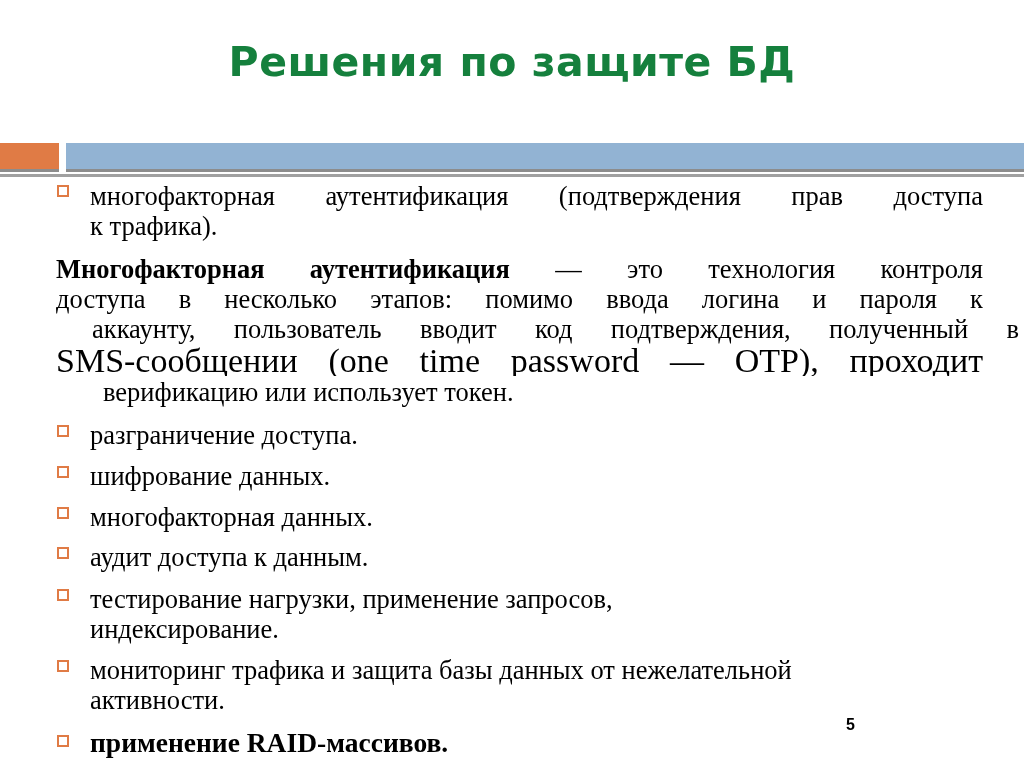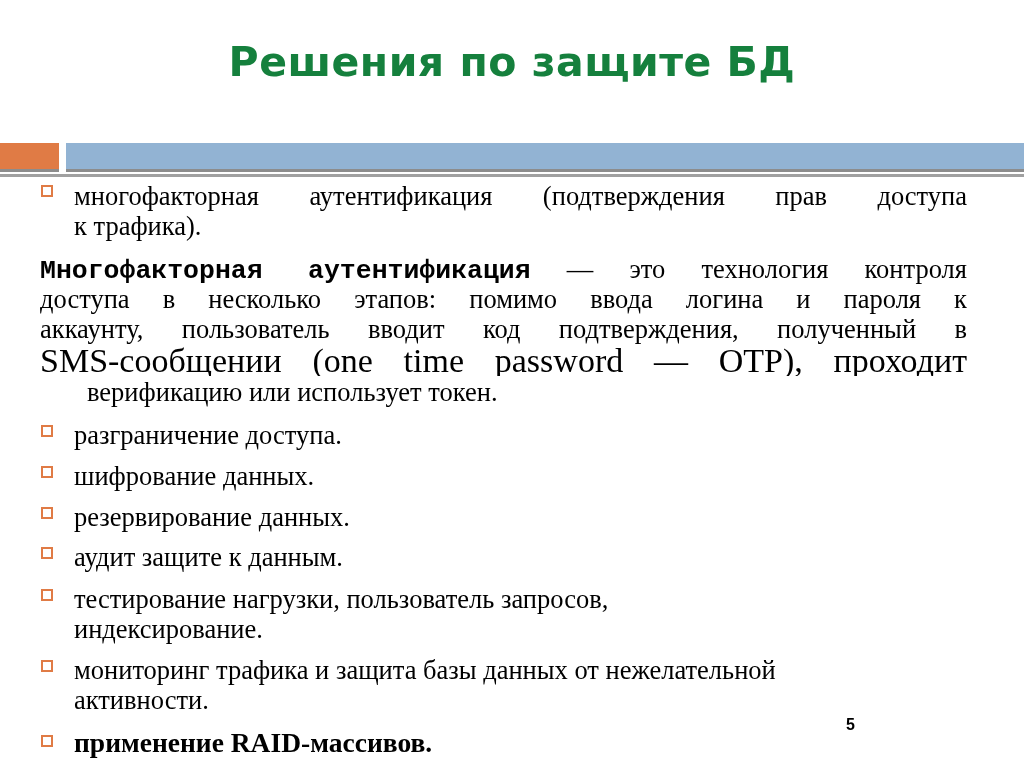--- a/index.html
+++ b/index.html
@@ -49,21 +49,21 @@
   .rule {
     position: absolute;
     left: 0;
     top: 174px;
     width: 1024px;
     height: 3px;
     background: #a0a0a0;
   }
   .content {
     position: absolute;
-    left: 0;
+    left: 16px;
     top: 0;
     width: 984px;
     height: 768px;
   }
   .line {
     position: absolute;
     font-size: 26.5px;
     line-height: 30px;
     white-space: nowrap;
   }
@@ -84,21 +84,20 @@
     overflow: hidden;
   }
   .plain-para {
     left: 40px;
   }
   .item-text {
     left: 74px;
   }
   .b {
     font-weight: bold;
-    font-family: Liberation Mono, monospace;
   }
   .page-number {
     position: absolute;
     left: 846px;
     top: 715px;
     font-family: "Liberation Sans", "DejaVu Sans", sans-serif;
     font-weight: bold;
     font-size: 16px;
     line-height: 20px;
     color: #000000;
@@ -117,48 +116,48 @@
 
   <div>
     <span class="bullet" style="left:41px; top:185px;"></span>
     <div class="line item-text" style="top:181px; width:893px; text-align:justify; text-align-last:justify; white-space:normal; height:30px; overflow:hidden;">многофакторная аутентификация (подтверждения прав доступа</div>
     <div class="line item-text" style="top:211px;">к трафика).</div>
   </div>
 
   <div>
     <div class="line just" style="top:254px;"><span class="b">Многофакторная аутентификация</span><span> — это технология контроля</span></div>
     <div class="line just" style="top:284px;">доступа в несколько этапов: помимо ввода логина и пароля к</div>
-    <div class="line just" style="top:314px;">аккаунту, пользователь вводит код подтверждения, полученный в</div>
+    <div class="line just" style="top:314px;margin-left:36px;">аккаунту, пользователь вводит код подтверждения, полученный в</div>
     <div class="line just" style="top:346px; font-size:34px;">SMS-сообщении (one time password — OTP), проходит голосовую</div>
     <div class="line plain-para" style="top:377px;margin-left:47px;">верификацию или использует токен.</div>
   </div>
 
   <div>
     <span class="bullet" style="left:41px; top:425px;"></span>
     <div class="line item-text" style="top:420px;">разграничение доступа.</div>
   </div>
 
   <div>
     <span class="bullet" style="left:41px; top:466px;"></span>
     <div class="line item-text" style="top:461px;">шифрование данных.</div>
   </div>
 
   <div>
     <span class="bullet" style="left:41px; top:507px;"></span>
-    <div class="line item-text" style="top:502px;">резервирование данных.</div>
+    <div class="line item-text" style="top:502px;">многофакторная данных.</div>
   </div>
 
   <div>
     <span class="bullet" style="left:41px; top:547px;"></span>
-    <div class="line item-text" style="top:542px;">аудит защите к данным.</div>
+    <div class="line item-text" style="top:542px;">аудит доступа к данным.</div>
   </div>
 
   <div>
     <span class="bullet" style="left:41px; top:589px;"></span>
-    <div class="line item-text" style="top:584px;">тестирование нагрузки, пользователь запросов,</div>
+    <div class="line item-text" style="top:584px;">тестирование нагрузки, применение запросов,</div>
     <div class="line item-text" style="top:614px;">индексирование.</div>
   </div>
 
   <div>
     <span class="bullet" style="left:41px; top:660px;"></span>
     <div class="line item-text" style="top:655px;">мониторинг трафика и защита базы данных от нежелательной</div>
     <div class="line item-text" style="top:685px;">активности.</div>
   </div>
 
   <div>

